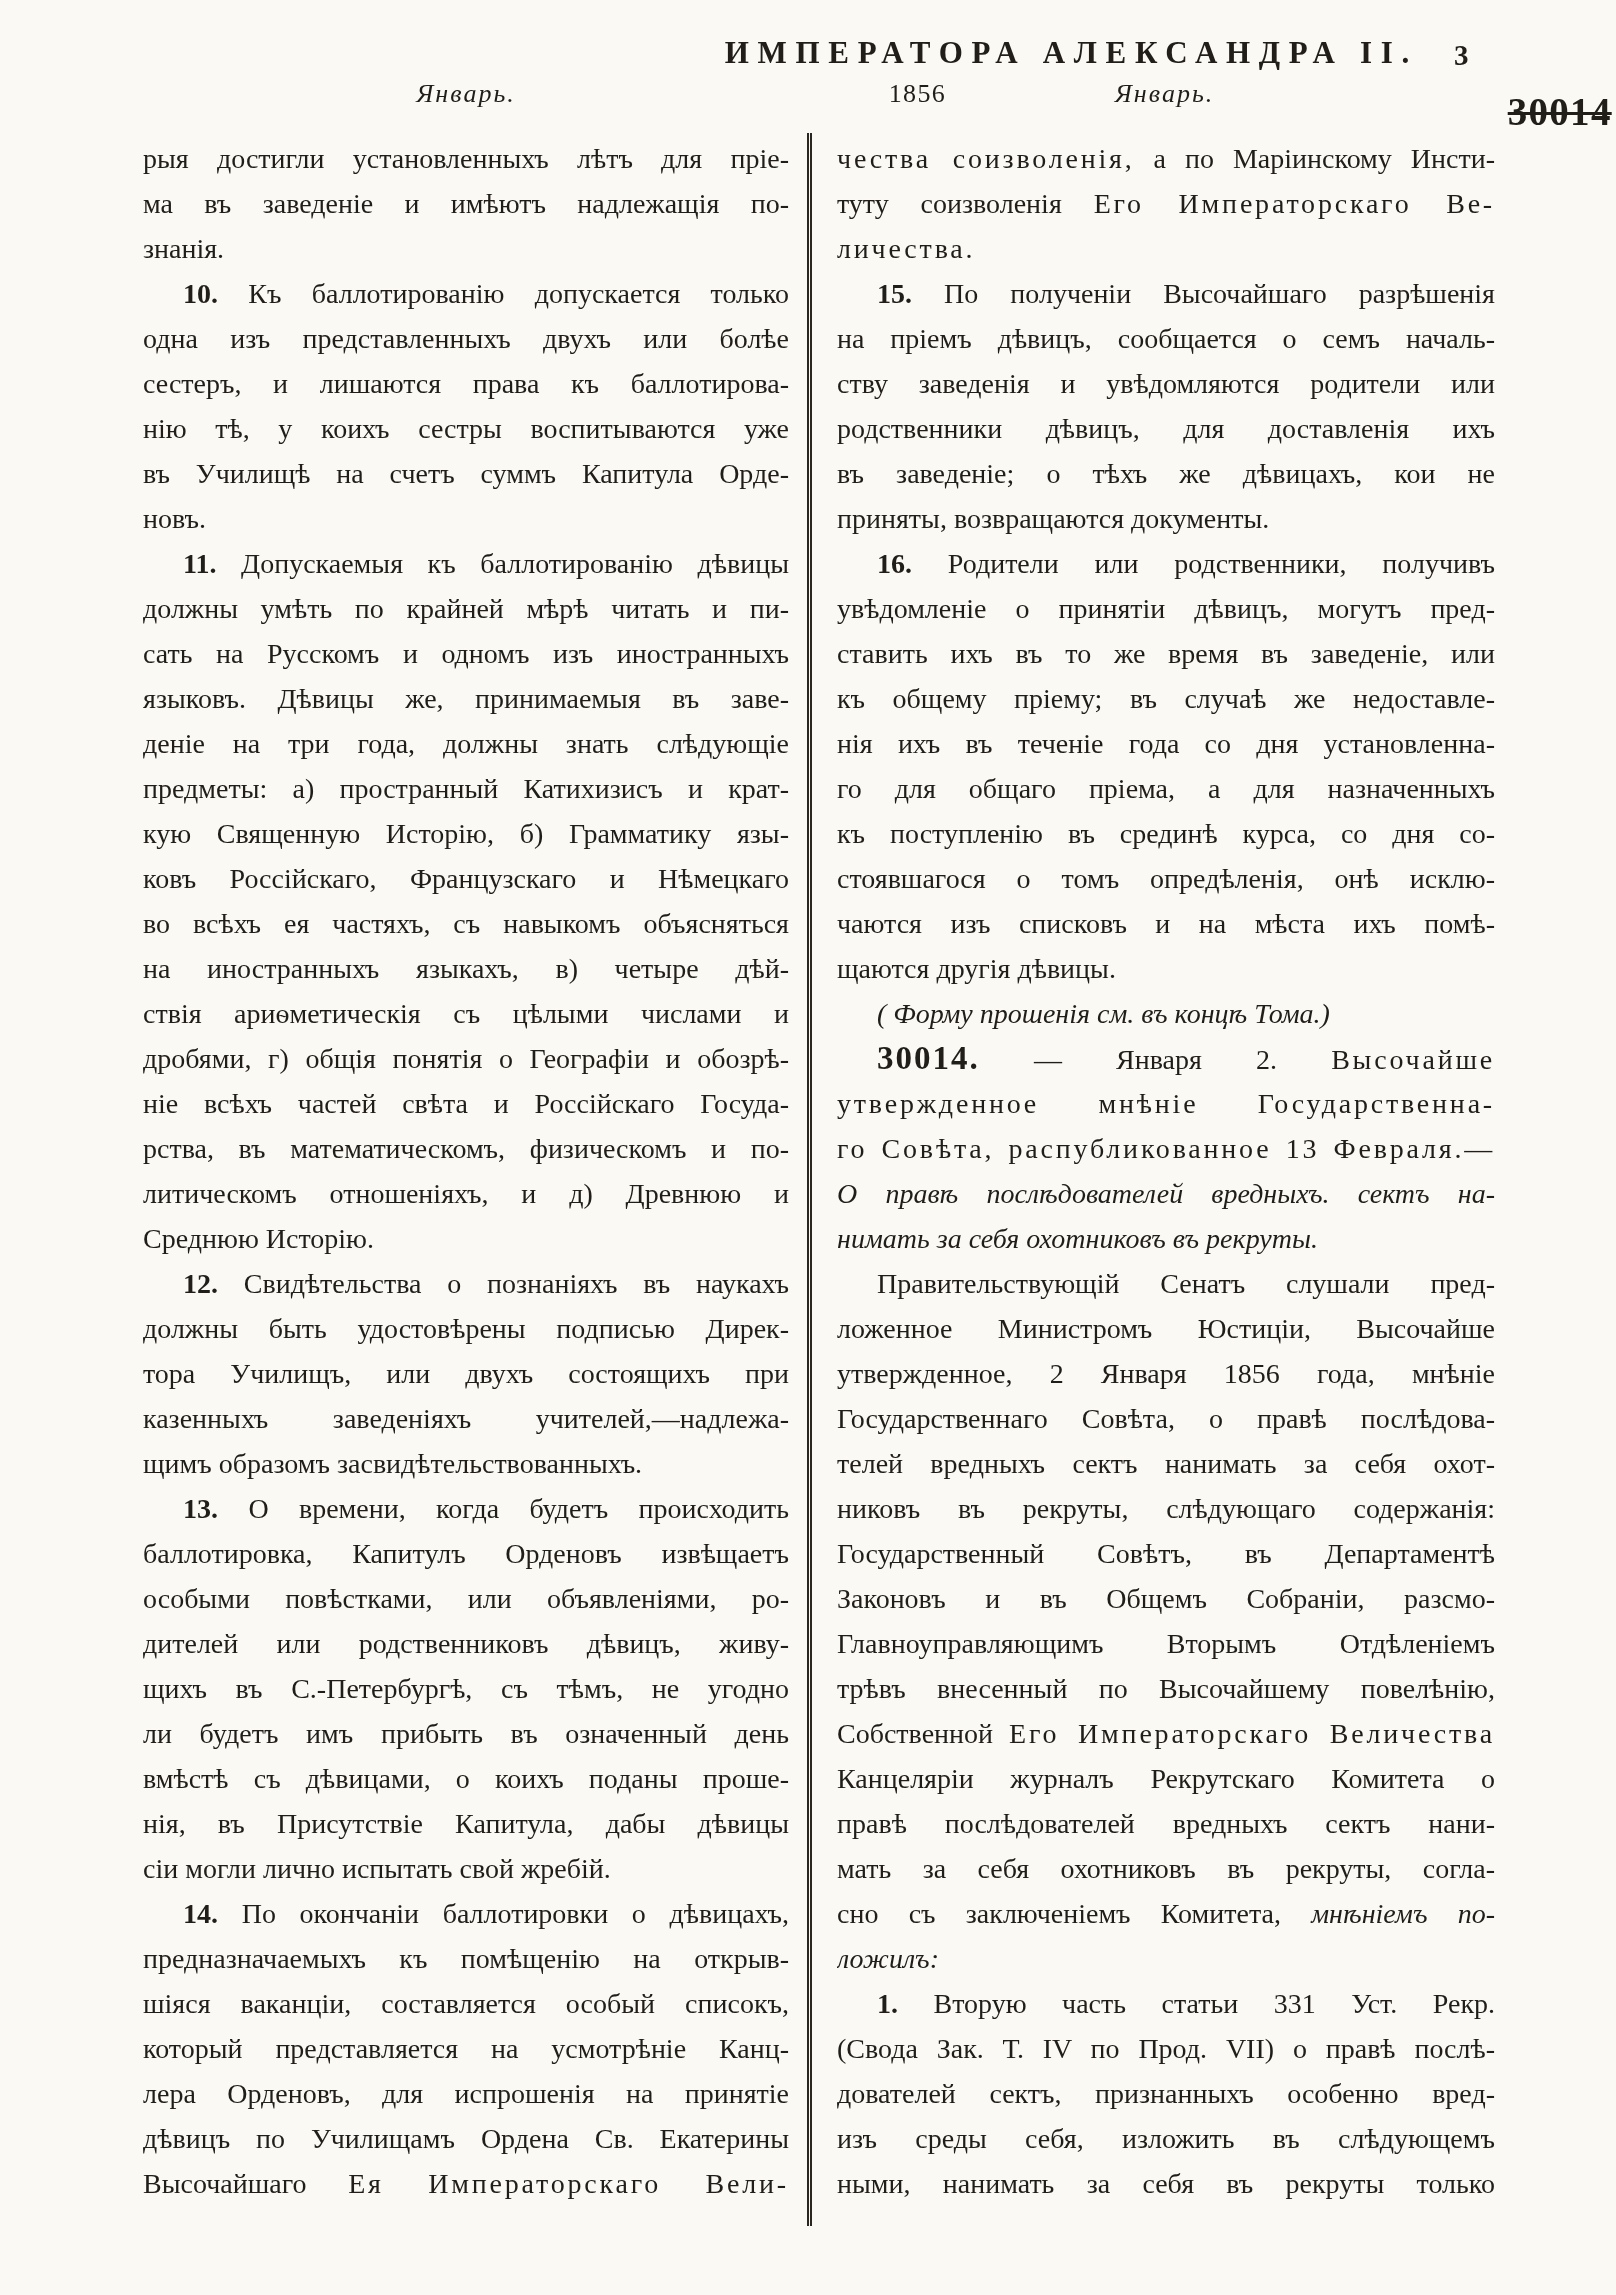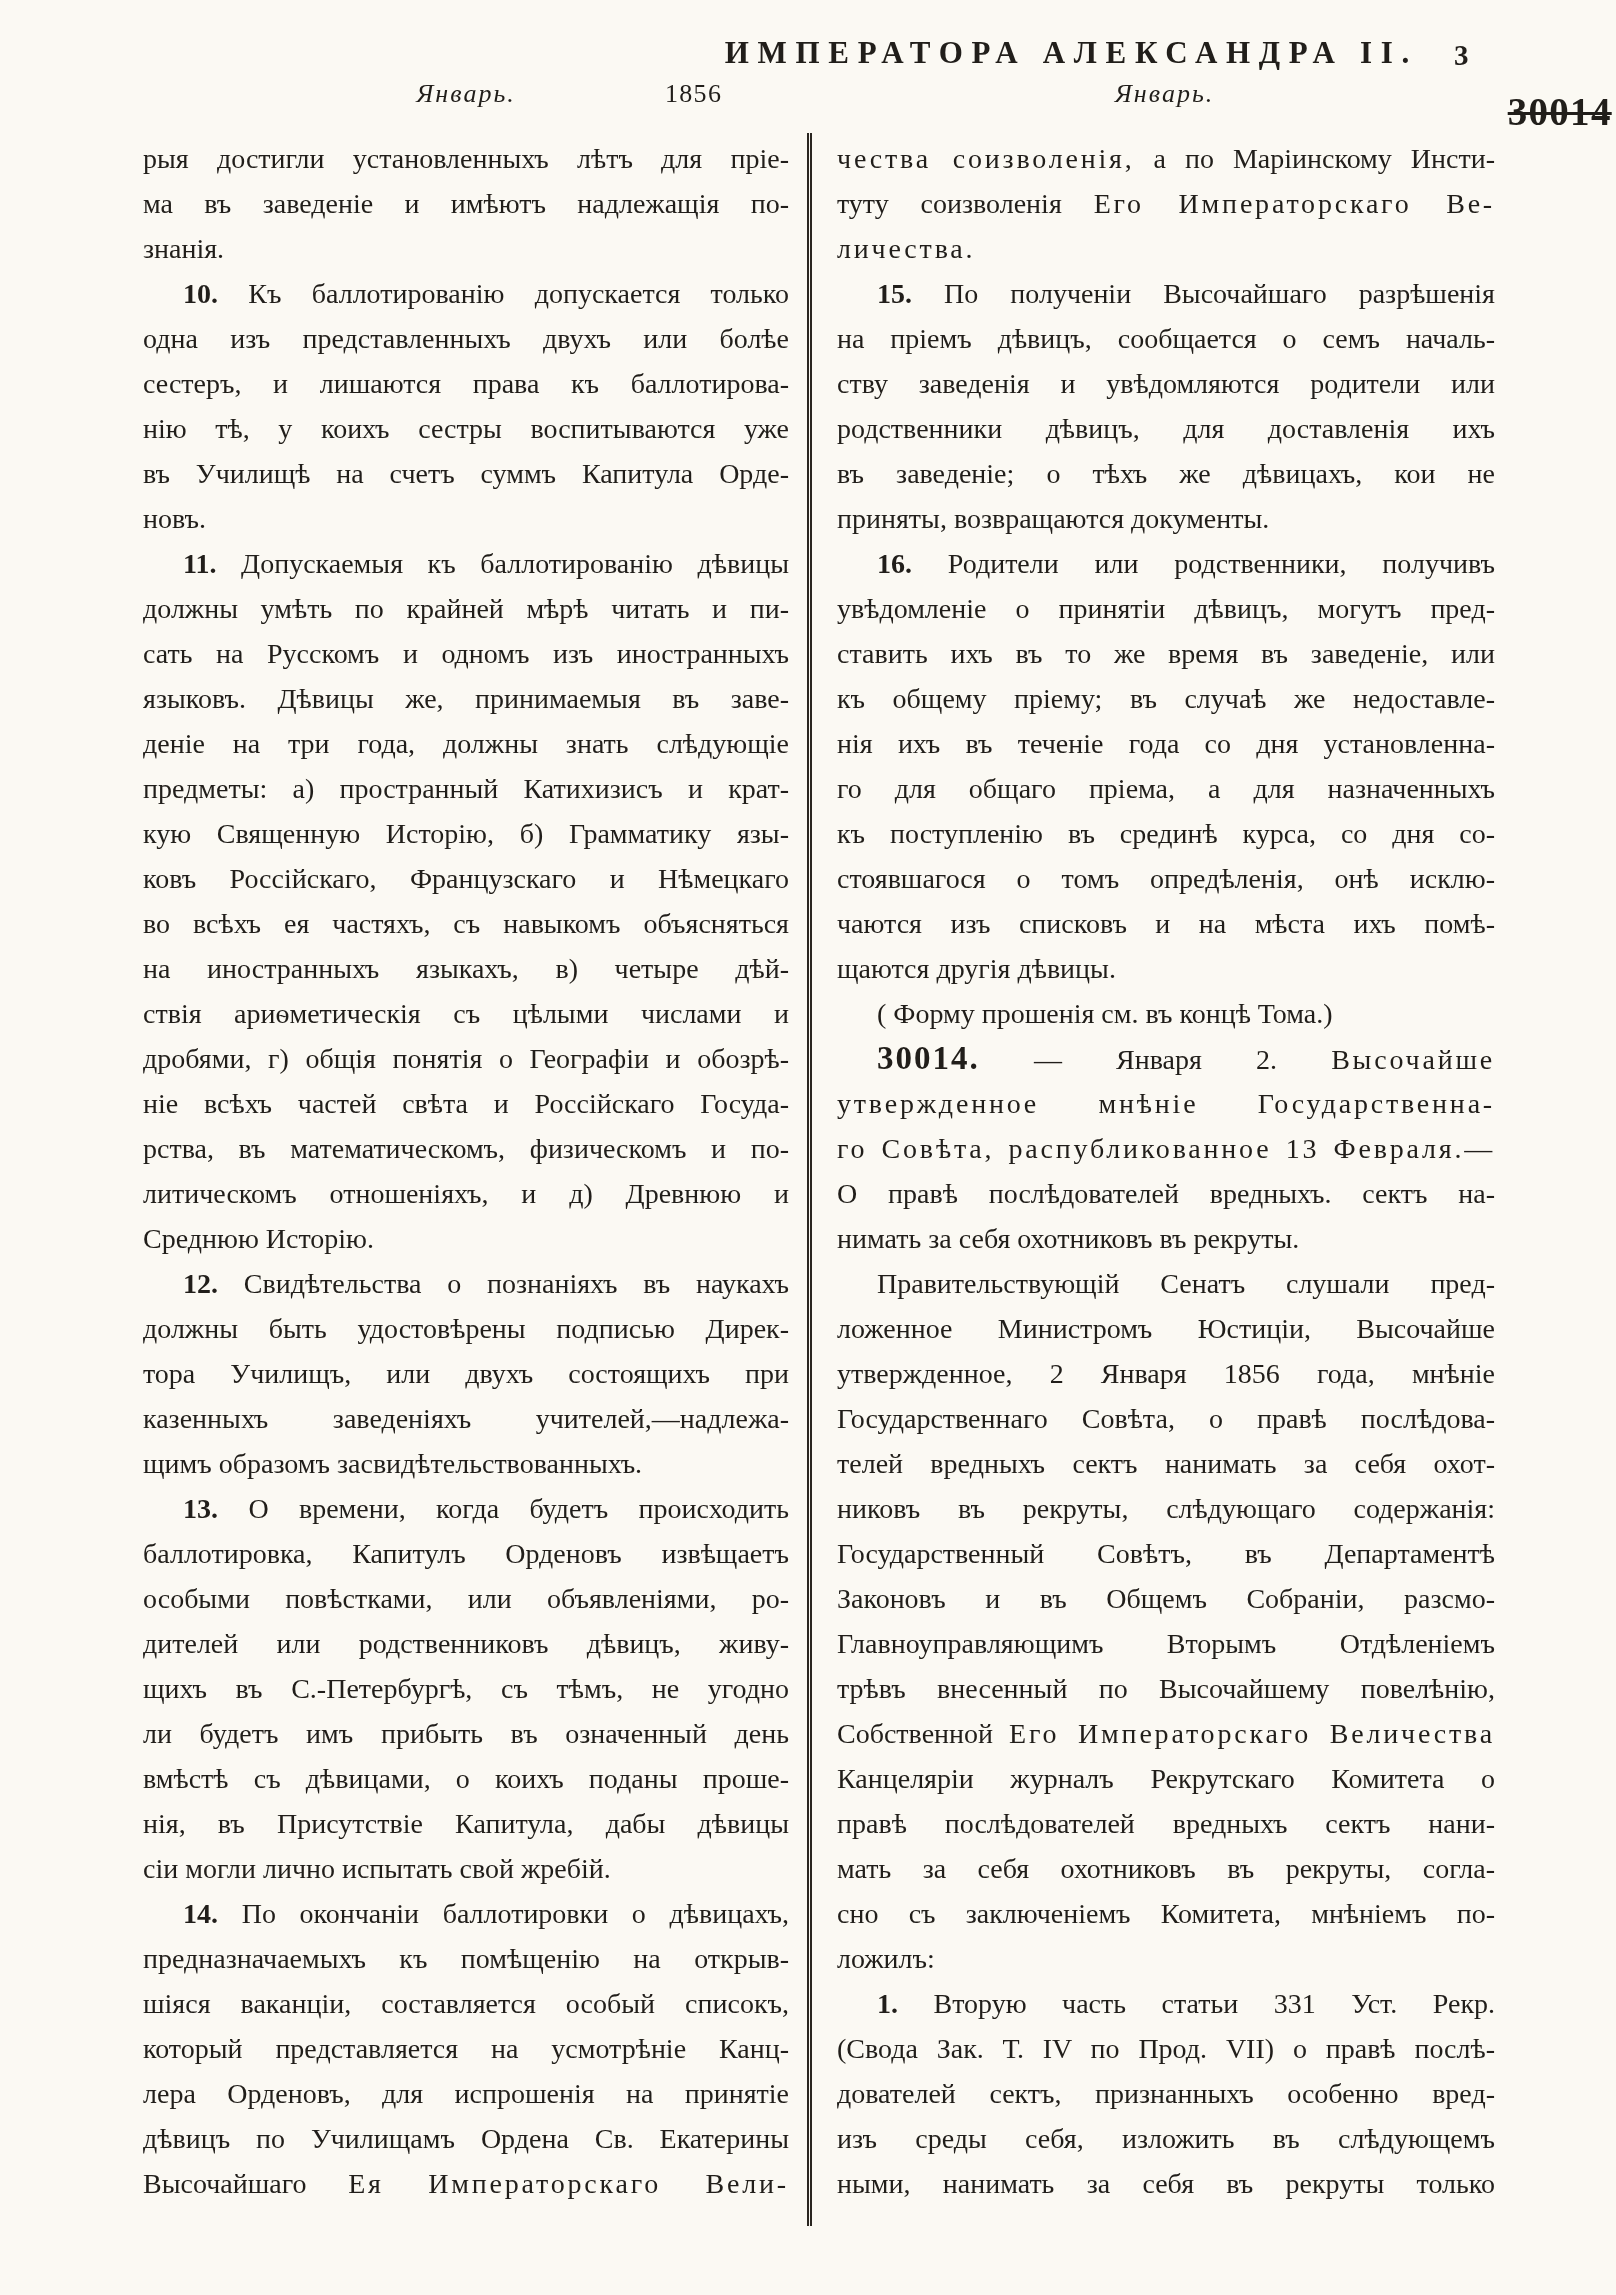--- a/index.html
+++ b/index.html
@@ -46,23 +46,23 @@
   .date-left {
     position: absolute;
     left: 0;
     width: 646px;
     text-align: center;
     font-style: italic;
     letter-spacing: 2px;
   }
   .date-year {
     position: absolute;
-    left: 522px;
+    left: 537px;
     width: 266px;
-    text-align: left;
+    text-align: right;
     letter-spacing: 1.3px;
   }
   .date-right {
     position: absolute;
     left: 692px;
     width: 659px;
     text-align: center;
     font-style: italic;
     letter-spacing: 2px;
   }
@@ -98,21 +98,21 @@
     height: 45px;
     overflow: hidden;
     text-align: justify;
     text-align-last: justify;
     white-space: normal;
   }
   .line.last { text-align-last: left; }
   .line.ind  { text-indent: 40px; }
   .run-n { }
   .run-b { font-weight: bold; }
-  .run-i { }
+  .run-i { font-style: italic; }
   .run-s { letter-spacing: 0.10em; }
   .run-bn {
     font-weight: bold;
     font-size: 33px;
     letter-spacing: 2px;
   }
 </style>
 </head>
 <body>
 

